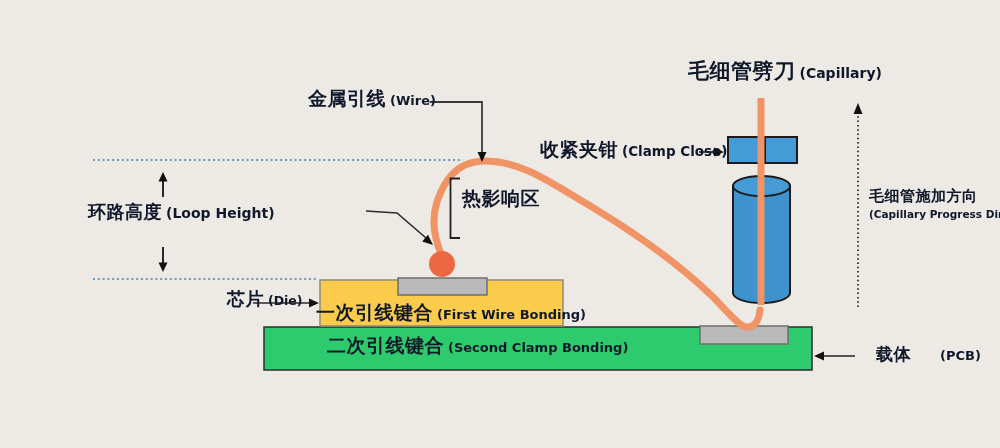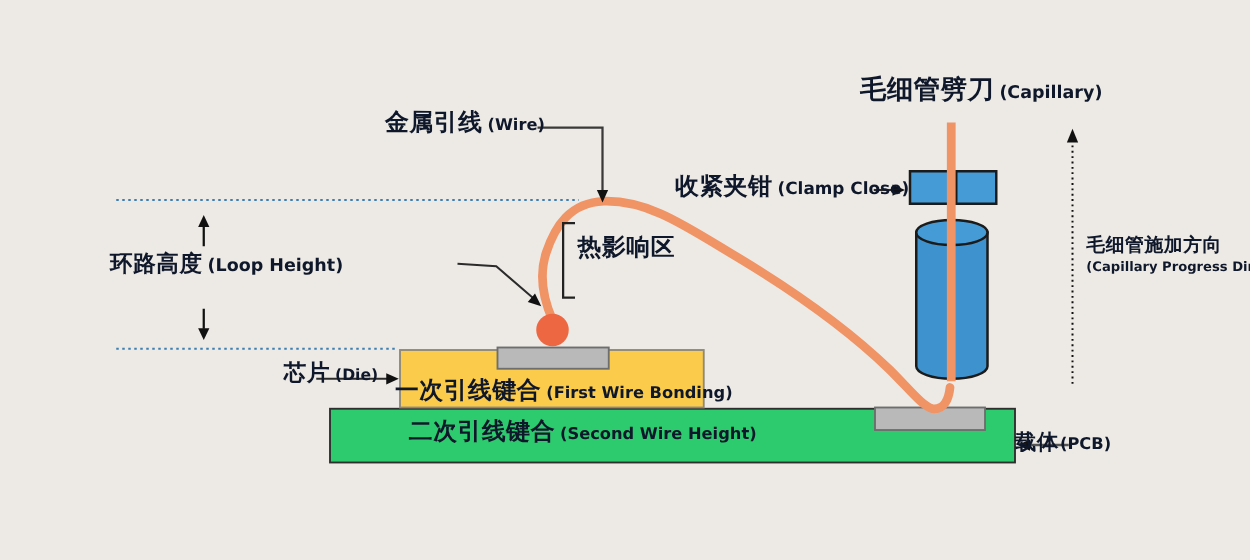--- a/index.html
+++ b/index.html
@@ -116,24 +116,24 @@
     <span class="en" style="font-size:12.5px;">(Die)</span>
   </div>
 
   <div class="lbl" style="left:320px;top:303px;width:262px;justify-content:center;">
     <span class="zh" style="font-size:19px;">一次引线键合</span>
     <span class="en" style="font-size:13px;">(First Wire Bonding)</span>
   </div>
 
   <div class="lbl" style="left:327px;top:336px;">
     <span class="zh" style="font-size:19px;">二次引线键合</span>
-    <span class="en" style="font-size:13px;">(Second Wire Height)</span>
+    <span class="en" style="font-size:13px;">(Second Clamp Bonding)</span>
   </div>
 
-  <div class="lbl" style="left:812px;top:346px;">
+  <div class="lbl" style="left:876px;top:346px;gap:28px;">
     <span class="zh" style="font-size:17px;">载体</span>
     <span class="en" style="font-size:13px;margin-left:1px;text-align:center;">(PCB)</span>
   </div>
 
   <div class="lbl col" style="left:869px;top:189px;">
     <span class="zh" style="font-size:15px;font-weight:700;">毛细管施加方向</span>
     <span class="en" style="font-size:10.5px;font-weight:700;">(Capillary Progress Direction)</span>
   </div>
 
 </div>

